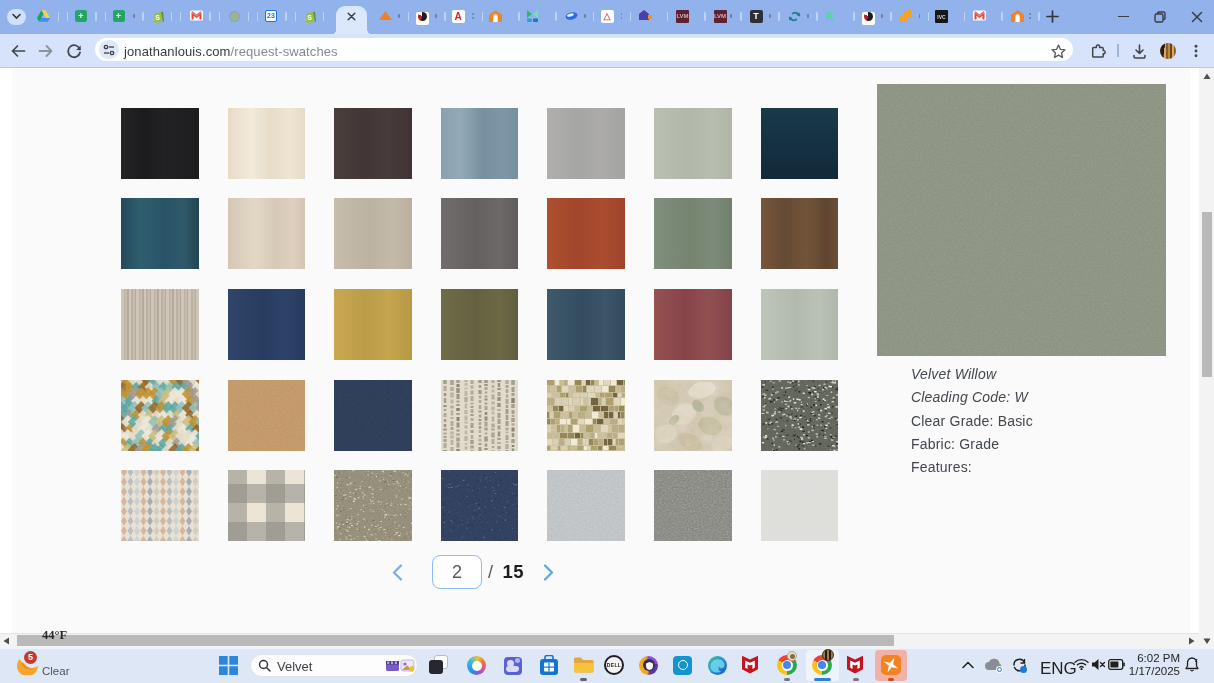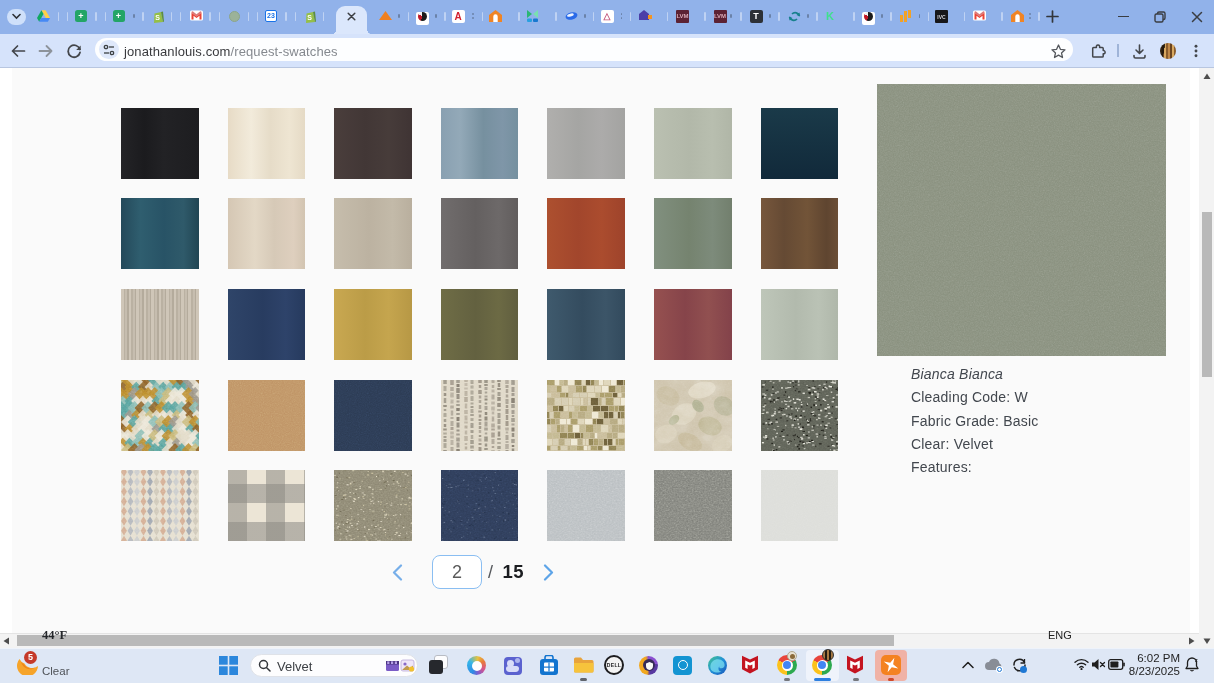--- a/index.html
+++ b/index.html
@@ -1710,24 +1710,24 @@
       <filter id="nz" x="0" y="0" width="100%" height="100%">
         <feTurbulence type="fractalNoise" baseFrequency="0.8" numOctaves="3" seed="4"></feTurbulence>
         <feColorMatrix type="saturate" values="0"></feColorMatrix>
       </filter>
     </defs>
 <rect width="289" height="272" fill="#8b9180"></rect>
 <rect width="289" height="272" filter="url(#nz)" opacity="0.28" style="mix-blend-mode:overlay"></rect>
 <rect width="289" height="272" fill="#7e8874" opacity="0.12"></rect>
 </svg>
 <div class="abs" style="left:911px;top:363px;font-size:14px;line-height:23.3px;color:#42474e;letter-spacing:0.2px;">
-    <div style="font-style:italic;">Bianca Bianca</div>
-    <div style="">Cleading Code: W</div>
-    <div>Fabric Grade: Basic</div>
-    <div>Clear: Velvet</div>
+    <div style="font-style:italic;">Velvet Willow</div>
+    <div style="font-style:italic;">Cleading Code: W</div>
+    <div>Clear Grade: Basic</div>
+    <div>Fabric: Grade</div>
     <div>Features:</div>
   </div>
 <div id="vscroll"></div>
 <svg class="abs" style="left:1203px;top:73px" width="8" height="7" viewBox="0 0 8 7">
     <path d="M4 0.5 L7.5 6 L0.5 6 Z" fill="#4d4d4d"></path>
   </svg>
 <div class="abs" style="left:1201.5px;top:212px;width:10px;height:165px;background:#b9b9b9;"></div>
 <svg class="abs" style="left:1203px;top:638px" width="8" height="7" viewBox="0 0 8 7">
     <path d="M0.5 0.5 L7.5 0.5 L4 6 Z" fill="#4d4d4d"></path>
   </svg>
@@ -1846,36 +1846,36 @@
 <svg class="abs" style="left:984px;top:658px" width="19" height="14" viewBox="0 0 19 14">
     <path d="M5 12 A4 4 0 0 1 5 4 A5.5 5.5 0 0 1 15.5 5.5 A3.5 3.5 0 0 1 15 12 Z" fill="#888d96"></path>
   </svg>
 <div class="abs" style="left:996px;top:666px;width:7px;height:7px;border-radius:50%;background:#fff;"></div>
 <div class="abs" style="left:997px;top:667px;width:5px;height:5px;border-radius:50%;border:1.2px solid #1f78d4;"></div>
 <svg class="abs" style="left:1011px;top:657px" width="17" height="16" viewBox="0 0 17 16">
     <path d="M3 8 A5.5 5.5 0 0 1 13.5 5.5 M14 8 A5.5 5.5 0 0 1 3.5 10.5" stroke="#1f1f1f" stroke-width="1.5" fill="none" stroke-linecap="round"></path>
     <path d="M13.5 2 V6 H9.5" fill="none" stroke="#1f1f1f" stroke-width="1.3"></path>
   </svg>
 <div class="abs" style="left:1020px;top:666px;width:7px;height:7px;border-radius:50%;background:#1f78d4;"></div>
-<div class="abs" style="left:1040px;top:629px;font-size:11px;font-weight:500;color:#1f1f1f;margin-left:8px;">ENG</div>
+<div class="abs" style="left:1040px;top:659px;font-size:17px;font-weight:500;color:#1f1f1f;">ENG</div>
 <svg class="abs" style="left:1074px;top:658px" width="15" height="12" viewBox="0 0 15 12">
     <g stroke="#1f1f1f" fill="none" stroke-linecap="round">
       <path d="M1 4.2 A9.5 9.5 0 0 1 14 4.2" stroke-width="1.4"></path>
       <path d="M3.4 6.8 A6 6 0 0 1 11.6 6.8" stroke-width="1.4"></path>
       <path d="M5.8 9.2 A2.8 2.8 0 0 1 9.2 9.2" stroke-width="1.4"></path>
     </g>
     <circle cx="7.5" cy="11" r="1.1" fill="#1f1f1f"></circle>
   </svg>
 <svg class="abs" style="left:1091px;top:657.5px" width="15" height="13" viewBox="0 0 15 13">
     <path d="M1 4.5 H3.5 L7.5 1 V12 L3.5 8.5 H1 Z" fill="#1f1f1f"></path>
     <path d="M9.5 4.5 L13.5 8.5 M13.5 4.5 L9.5 8.5" stroke="#1f1f1f" stroke-width="1.3" stroke-linecap="round"></path>
   </svg>
 <svg class="abs" style="left:1108px;top:658.5px" width="17" height="11" viewBox="0 0 17 11">
     <rect x="0.7" y="0.7" width="14" height="9.6" rx="2" fill="none" stroke="#1f1f1f" stroke-width="1.3"></rect>
     <rect x="15.2" y="3.5" width="1.6" height="4" rx="0.8" fill="#1f1f1f"></rect>
     <rect x="2.4" y="2.4" width="8" height="6.2" rx="0.8" fill="#1f1f1f"></rect>
   </svg>
 <div class="abs" style="left:1136px;top:651.5px;width:44px;text-align:right;font-size:11.5px;color:#1f1f1f;">6:02 PM</div>
-<div class="abs" style="left:1116px;top:664.5px;width:64px;text-align:right;font-size:11.5px;color:#1f1f1f;">8/23/2025</div>
+<div class="abs" style="left:1116px;top:664.5px;width:64px;text-align:right;font-size:11.5px;color:#1f1f1f;">1/17/2025</div>
 <svg class="abs" style="left:1185px;top:657px" width="14" height="15" viewBox="0 0 14 15">
     <path d="M7 1 A4.5 4.5 0 0 1 11.5 5.5 V9 L13 11.5 H1 L2.5 9 V5.5 A4.5 4.5 0 0 1 7 1 Z" fill="none" stroke="#1f1f1f" stroke-width="1.3" stroke-linejoin="round"></path>
     <path d="M5.5 13 A1.8 1.8 0 0 0 8.5 13" stroke="#1f1f1f" stroke-width="1.2" fill="none"></path>
     <text x="10" y="5" font-size="5.5" fill="#1f1f1f" font-weight="bold">z</text>
   </svg>
 </body></html>

